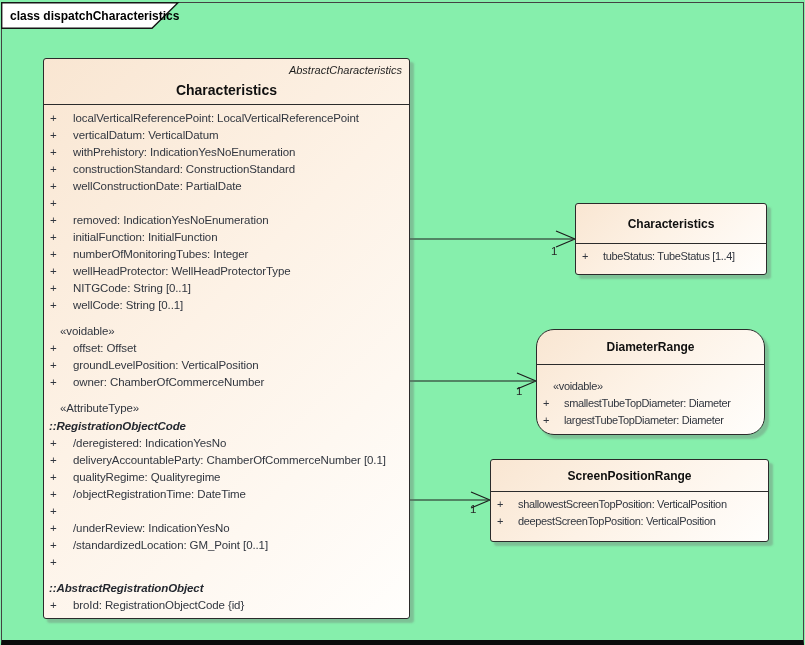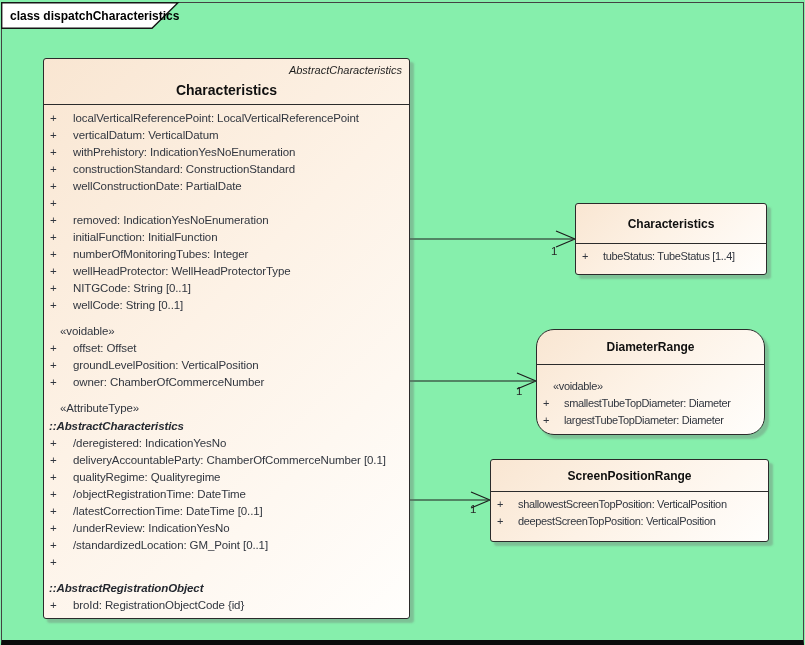--- a/index.html
+++ b/index.html
@@ -155,41 +155,40 @@
           <span class="txt">groundLevelPosition: VerticalPosition</span>
         </div>
         <div class="row attr">
           <span class="vis">+</span>
           <span class="txt">owner: ChamberOfCommerceNumber</span>
         </div>
         <div class="row stereotype">
           <span class="txt">«AttributeType»</span>
         </div>
         <div class="row section">
-          <span class="txt">::AbstractCharacteristics</span>
+          <span class="txt">::RegistrationObjectCode</span>
         </div>
         <div class="row attr">
           <span class="vis">+</span>
           <span class="txt">/deregistered: IndicationYesNo</span>
         </div>
         <div class="row attr">
           <span class="vis">+</span>
           <span class="txt">deliveryAccountableParty: ChamberOfCommerceNumber [0.1]</span>
         </div>
         <div class="row attr">
           <span class="vis">+</span>
           <span class="txt">qualityRegime: Qualityregime</span>
         </div>
         <div class="row attr">
           <span class="vis">+</span>
           <span class="txt">/objectRegistrationTime: DateTime</span>
         </div>
         <div class="row attr">
           <span class="vis">+</span>
-          <span class="txt">/latestCorrectionTime: DateTime [0..1]</span>
         </div>
         <div class="row attr">
           <span class="vis">+</span>
           <span class="txt">/underReview: IndicationYesNo</span>
         </div>
         <div class="row attr">
           <span class="vis">+</span>
           <span class="txt">/standardizedLocation: GM_Point [0..1]</span>
         </div>
         <div class="row attr">

